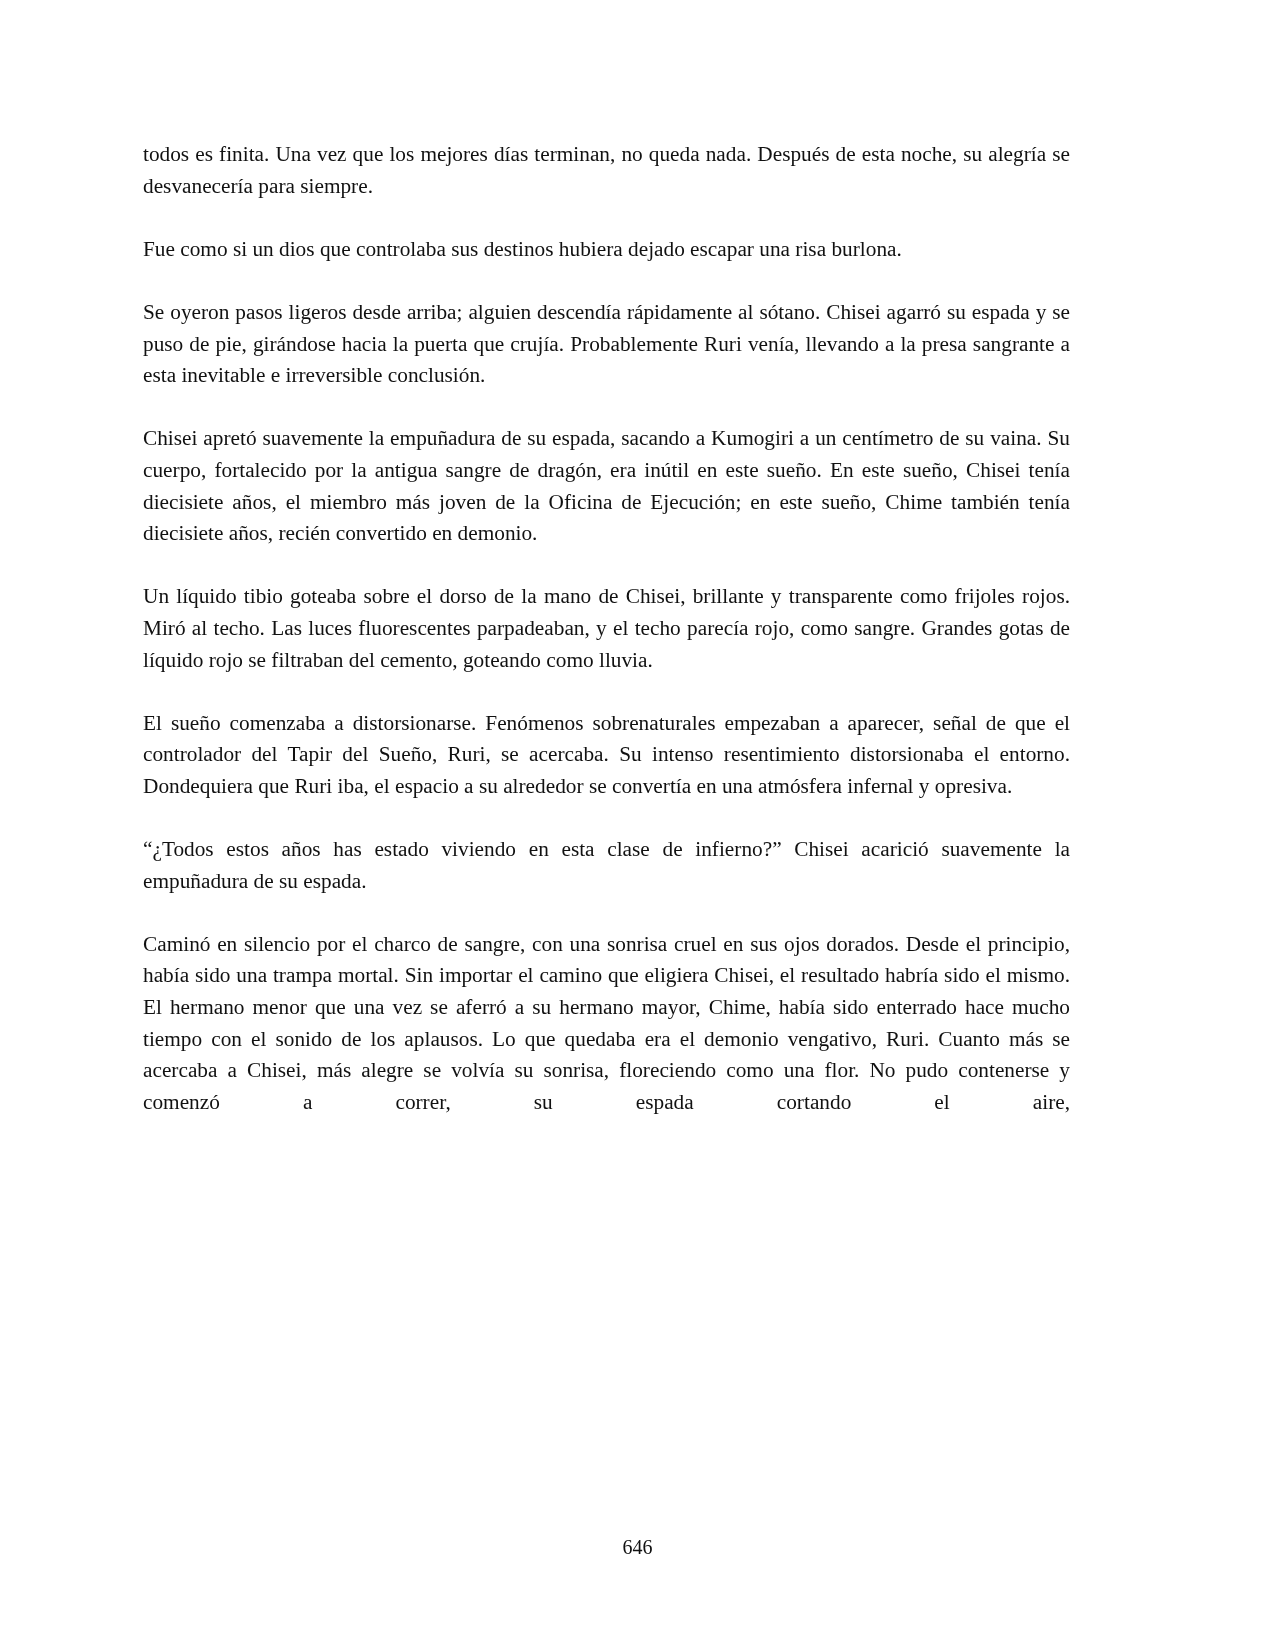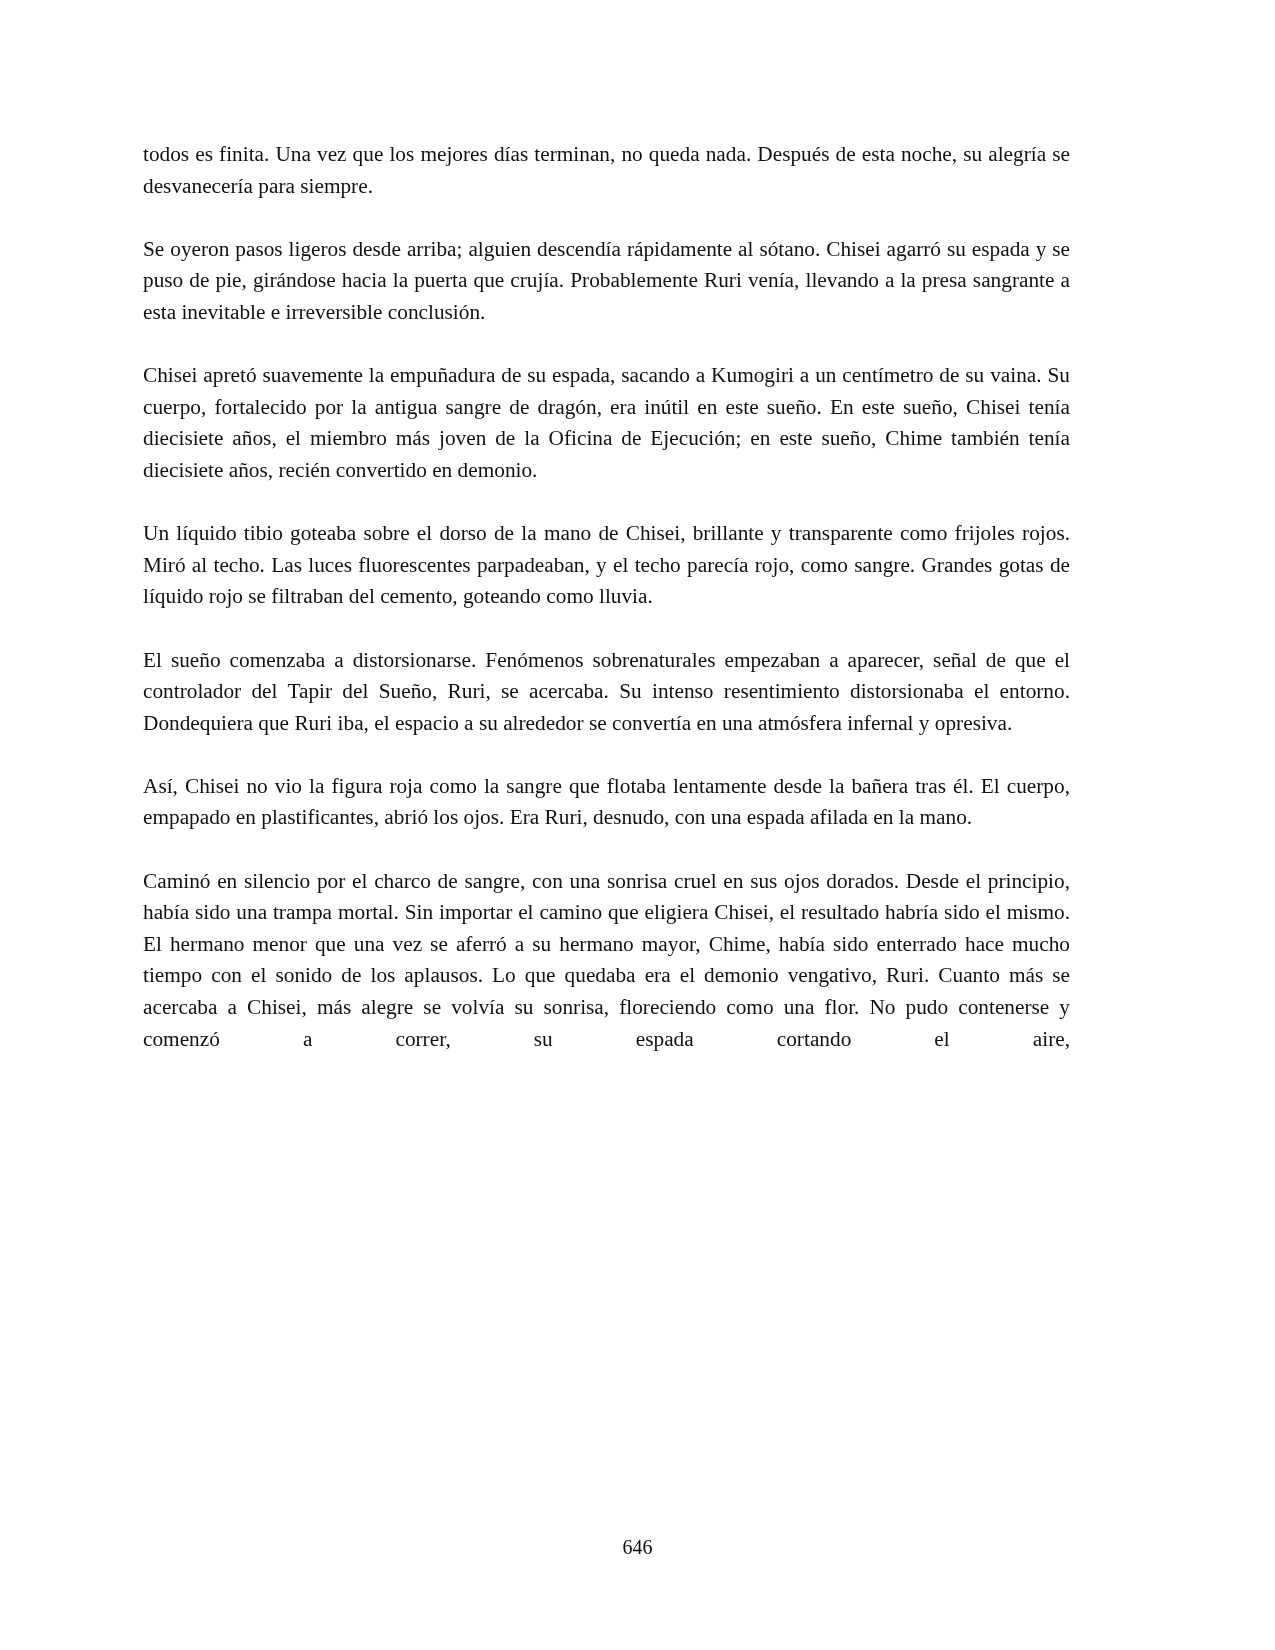--- a/index.html
+++ b/index.html
@@ -41,21 +41,22 @@
       font-family: "Liberation Serif", serif;
       font-size: 20px;
       color: #111111;
     }
   </style>
 </head>
 <body>
 
 <div class="page">
   <p class="para">todos es finita. Una vez que los mejores días terminan, no queda nada. Después de esta noche, su alegría se desvanecería para siempre.</p>
+  <p class="para">Fue como si un dios que controlaba sus destinos hubiera dejado escapar una risa burlona.</p>
   <p class="para">Se oyeron pasos ligeros desde arriba; alguien descendía rápidamente al sótano. Chisei agarró su espada y se puso de pie, girándose hacia la puerta que crujía. Probablemente Ruri venía, llevando a la presa sangrante a esta inevitable e irreversible conclusión.</p>
   <p class="para">Chisei apretó suavemente la empuñadura de su espada, sacando a Kumogiri a un centímetro de su vaina. Su cuerpo, fortalecido por la antigua sangre de dragón, era inútil en este sueño. En este sueño, Chisei tenía diecisiete años, el miembro más joven de la Oficina de Ejecución; en este sueño, Chime también tenía diecisiete años, recién convertido en demonio.</p>
   <p class="para">Un líquido tibio goteaba sobre el dorso de la mano de Chisei, brillante y transparente como frijoles rojos. Miró al techo. Las luces fluorescentes parpadeaban, y el techo parecía rojo, como sangre. Grandes gotas de líquido rojo se filtraban del cemento, goteando como lluvia.</p>
   <p class="para">El sueño comenzaba a distorsionarse. Fenómenos sobrenaturales empezaban a aparecer, señal de que el controlador del Tapir del Sueño, Ruri, se acercaba. Su intenso resentimiento distorsionaba el entorno. Dondequiera que Ruri iba, el espacio a su alrededor se convertía en una atmósfera infernal y opresiva.</p>
-  <p class="para">Así, Chisei no vio la figura roja como la sangre que flotaba lentamente desde la bañera tras él. El cuerpo, empapado en plastificantes, abrió los ojos. Era Ruri, desnudo, con una espada afilada en la mano.</p>
+  <p class="para">“¿Todos estos años has estado viviendo en esta clase de infierno?” Chisei acarició suavemente la empuñadura de su espada.</p>
   <p class="para last">Caminó en silencio por el charco de sangre, con una sonrisa cruel en sus ojos dorados. Desde el principio, había sido una trampa mortal. Sin importar el camino que eligiera Chisei, el resultado habría sido el mismo. El hermano menor que una vez se aferró a su hermano mayor, Chime, había sido enterrado hace mucho tiempo con el sonido de los aplausos. Lo que quedaba era el demonio vengativo, Ruri. Cuanto más se acercaba a Chisei, más alegre se volvía su sonrisa, floreciendo como una flor. No pudo contenerse y comenzó a correr, su espada cortando el aire,</p>
 </div>
 
 <div class="page-number">646</div>
 
 </body></html>

